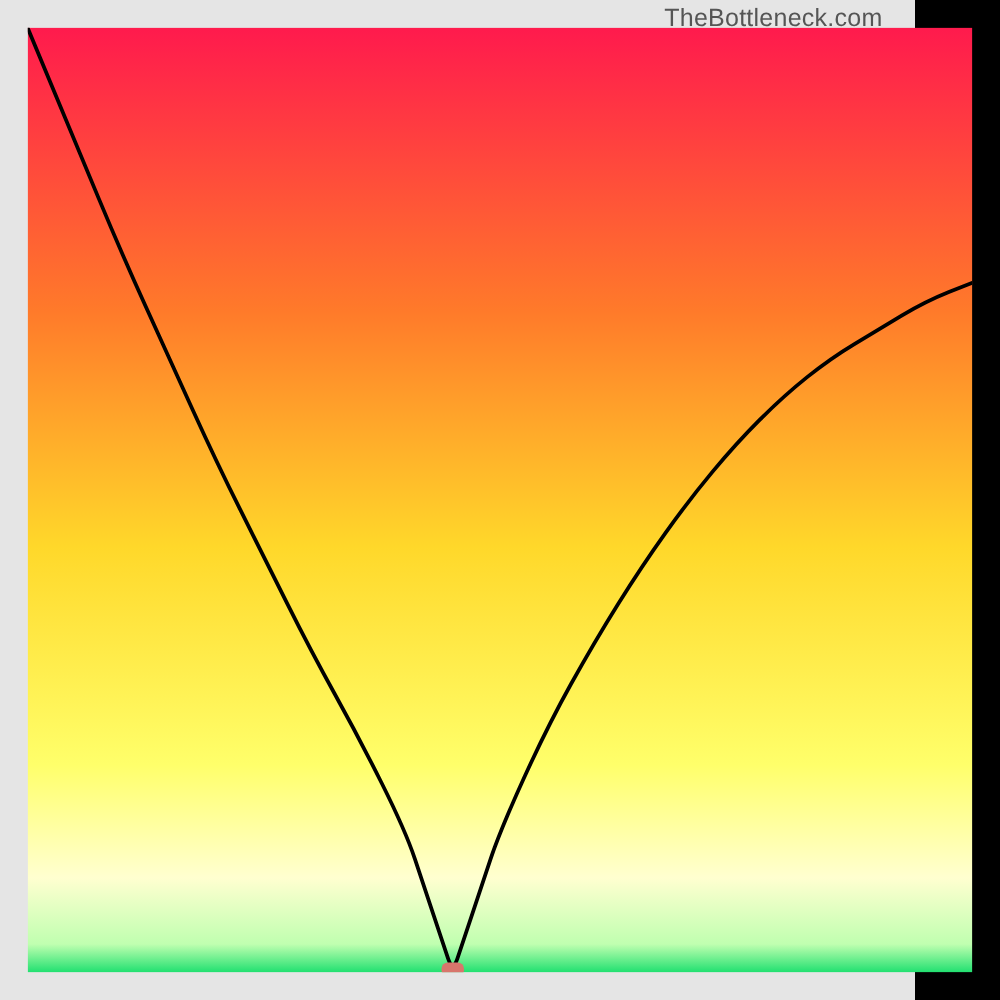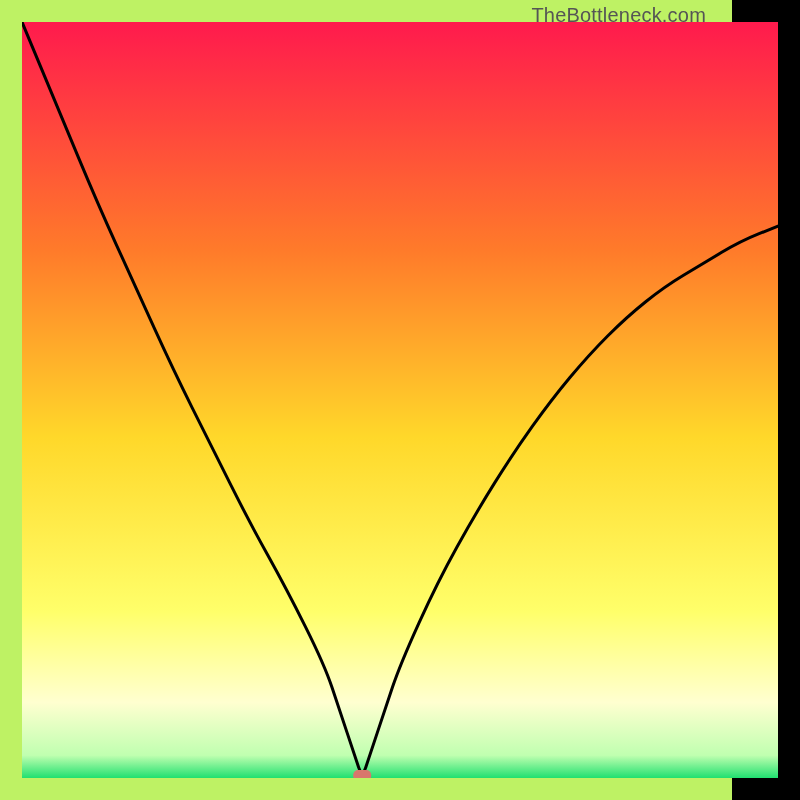--- a/index.html
+++ b/index.html
@@ -8,21 +8,21 @@
     width: 800px;
     height: 800px;
     background: #000;
     font-family: Arial, sans-serif;
     overflow: hidden;
   }
   .container {
     width: 732px;
     height: 800px;
     position: relative;
-    background: #bef264;
+    background: #e5e5e5;
   }
   .plot-area {
     position: absolute;
     left: 22px;
     top: 22px;
     width: 756px;
     height: 756px;
     overflow: hidden;
   }
   .watermark {

